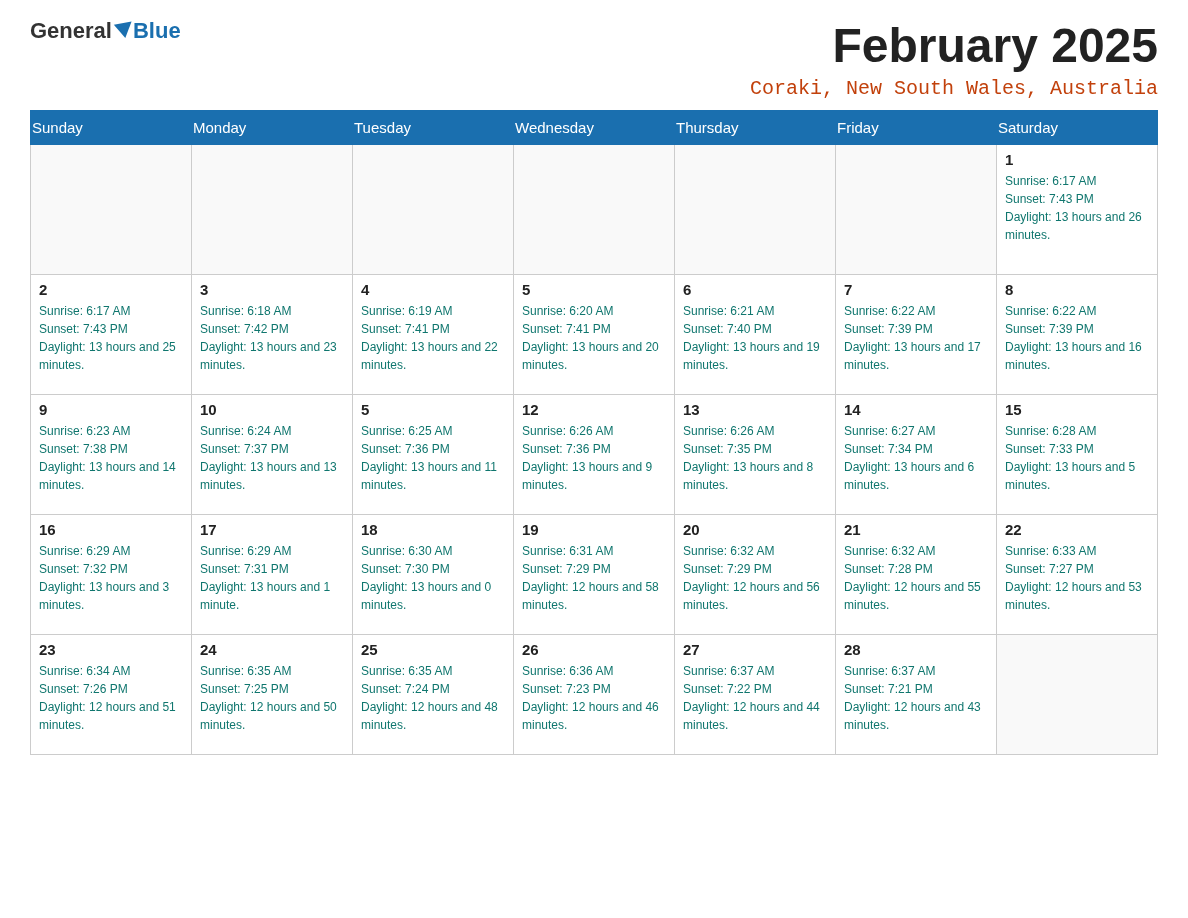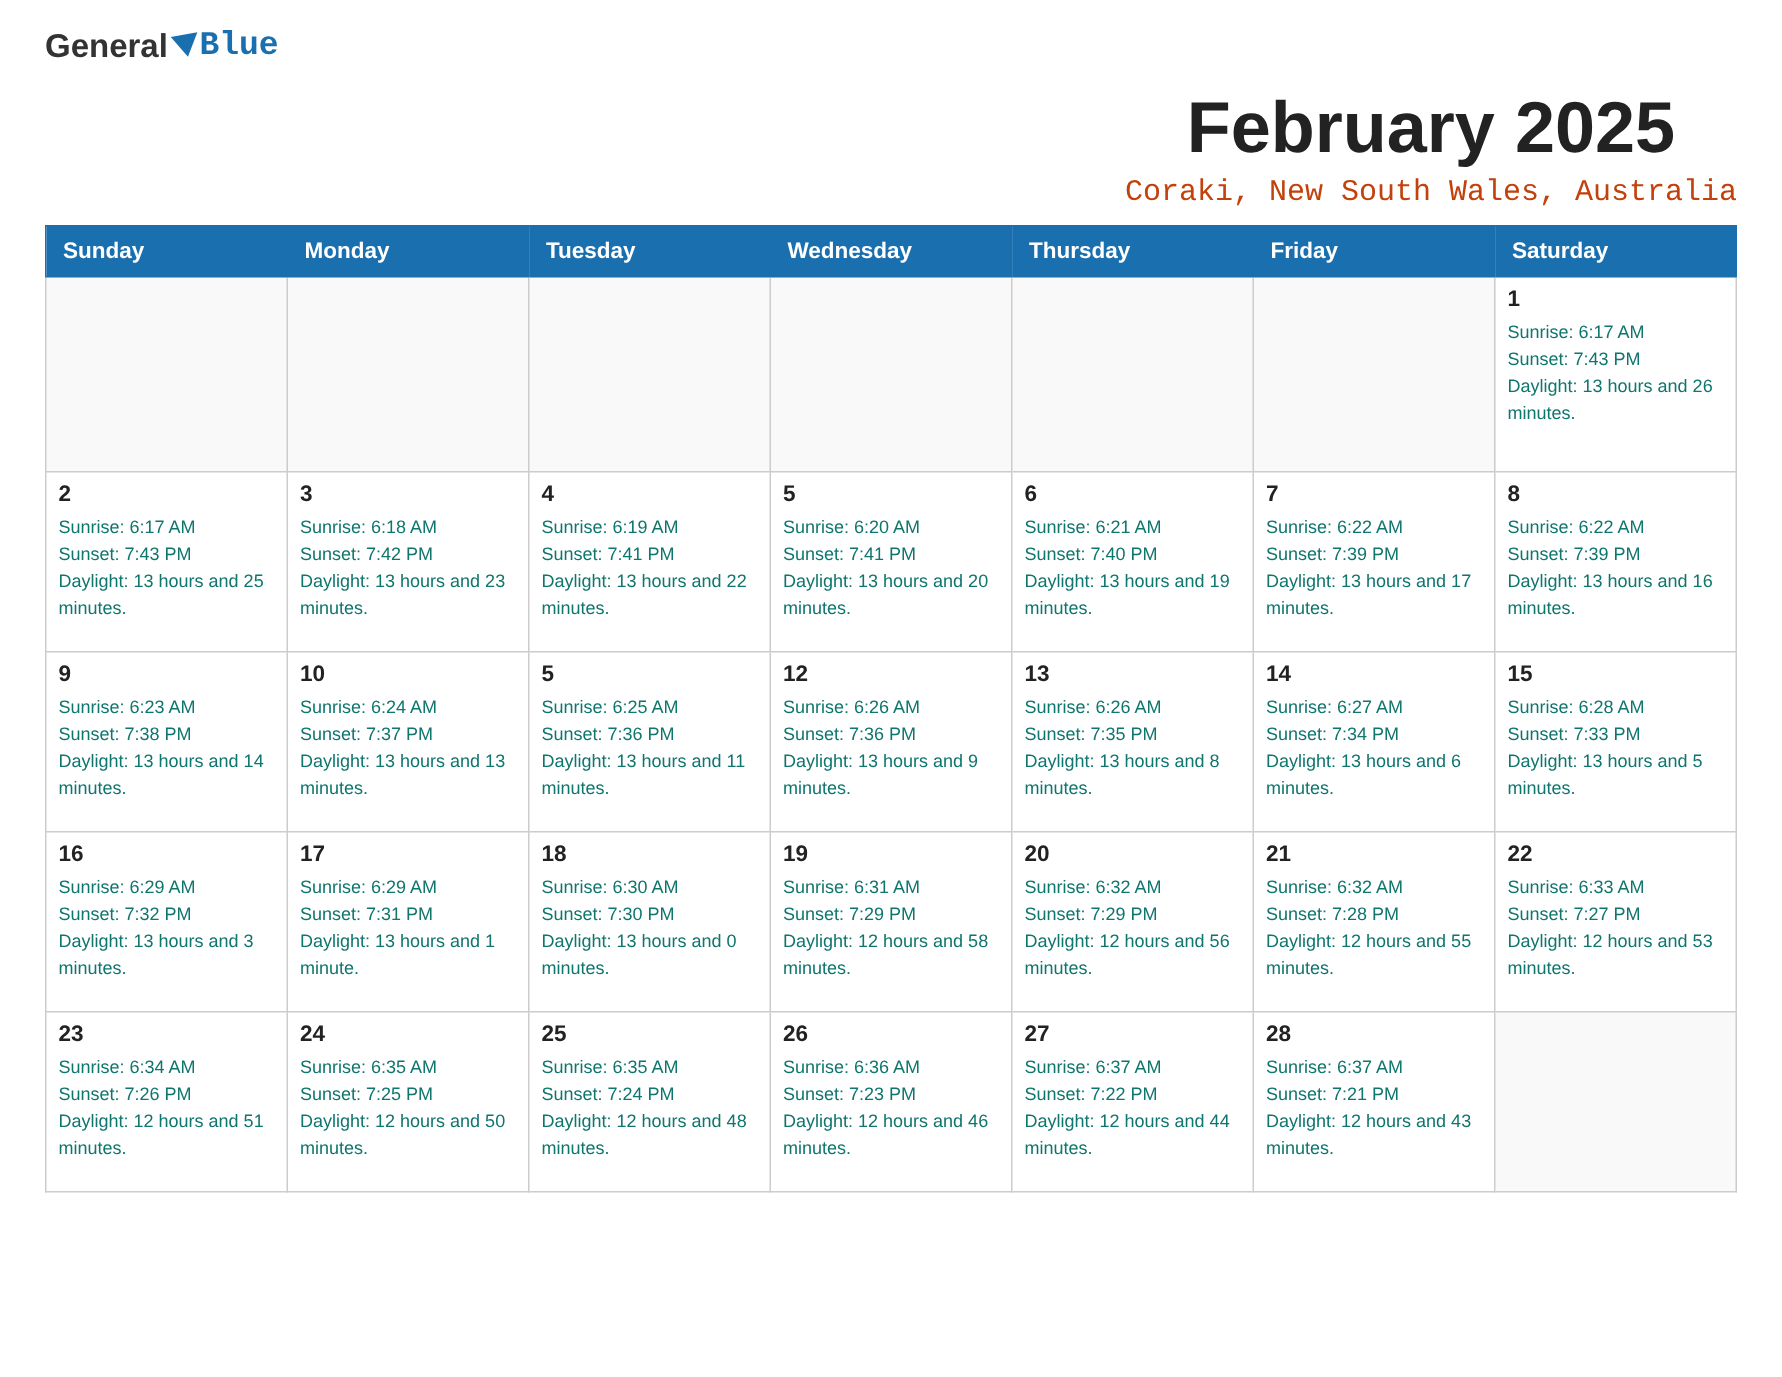--- a/index.html
+++ b/index.html
@@ -29,25 +29,23 @@
       letter-spacing: 0;
       line-height: 1;
     }
     .logo-blue {
       font-size: 22px;
       font-weight: bold;
       color: #1a6faf;
       line-height: 1;
       display: flex;
       align-items: center;
-      font-family: Liberation Mono, monospace;
     }
     .title-section {
-      text-align: center;
-      margin-top: 40px;
+      text-align: right;
     }
     .month-title {
       font-size: 48px;
       font-weight: bold;
       color: #222;
       line-height: 1.1;
     }
     .location-title {
       font-size: 20px;
       color: #c2410c;
@@ -56,22 +54,22 @@
     }
     .calendar {
       width: 100%;
       border-collapse: collapse;
       margin-top: 10px;
     }
     .calendar thead th {
       background-color: #1a6faf;
       color: #fff;
       font-size: 15px;
-      font-weight: bold;
-      padding: 8px 11px;
+      font-weight: normal;
+      padding: 8px 1px;
       text-align: left;
       border: 1px solid #1a6faf;
     }
     .calendar tbody td {
       border: 1px solid #ccc;
       vertical-align: top;
       padding: 6px 8px;
       width: calc(100% / 7);
       min-height: 110px;
       height: 120px;

